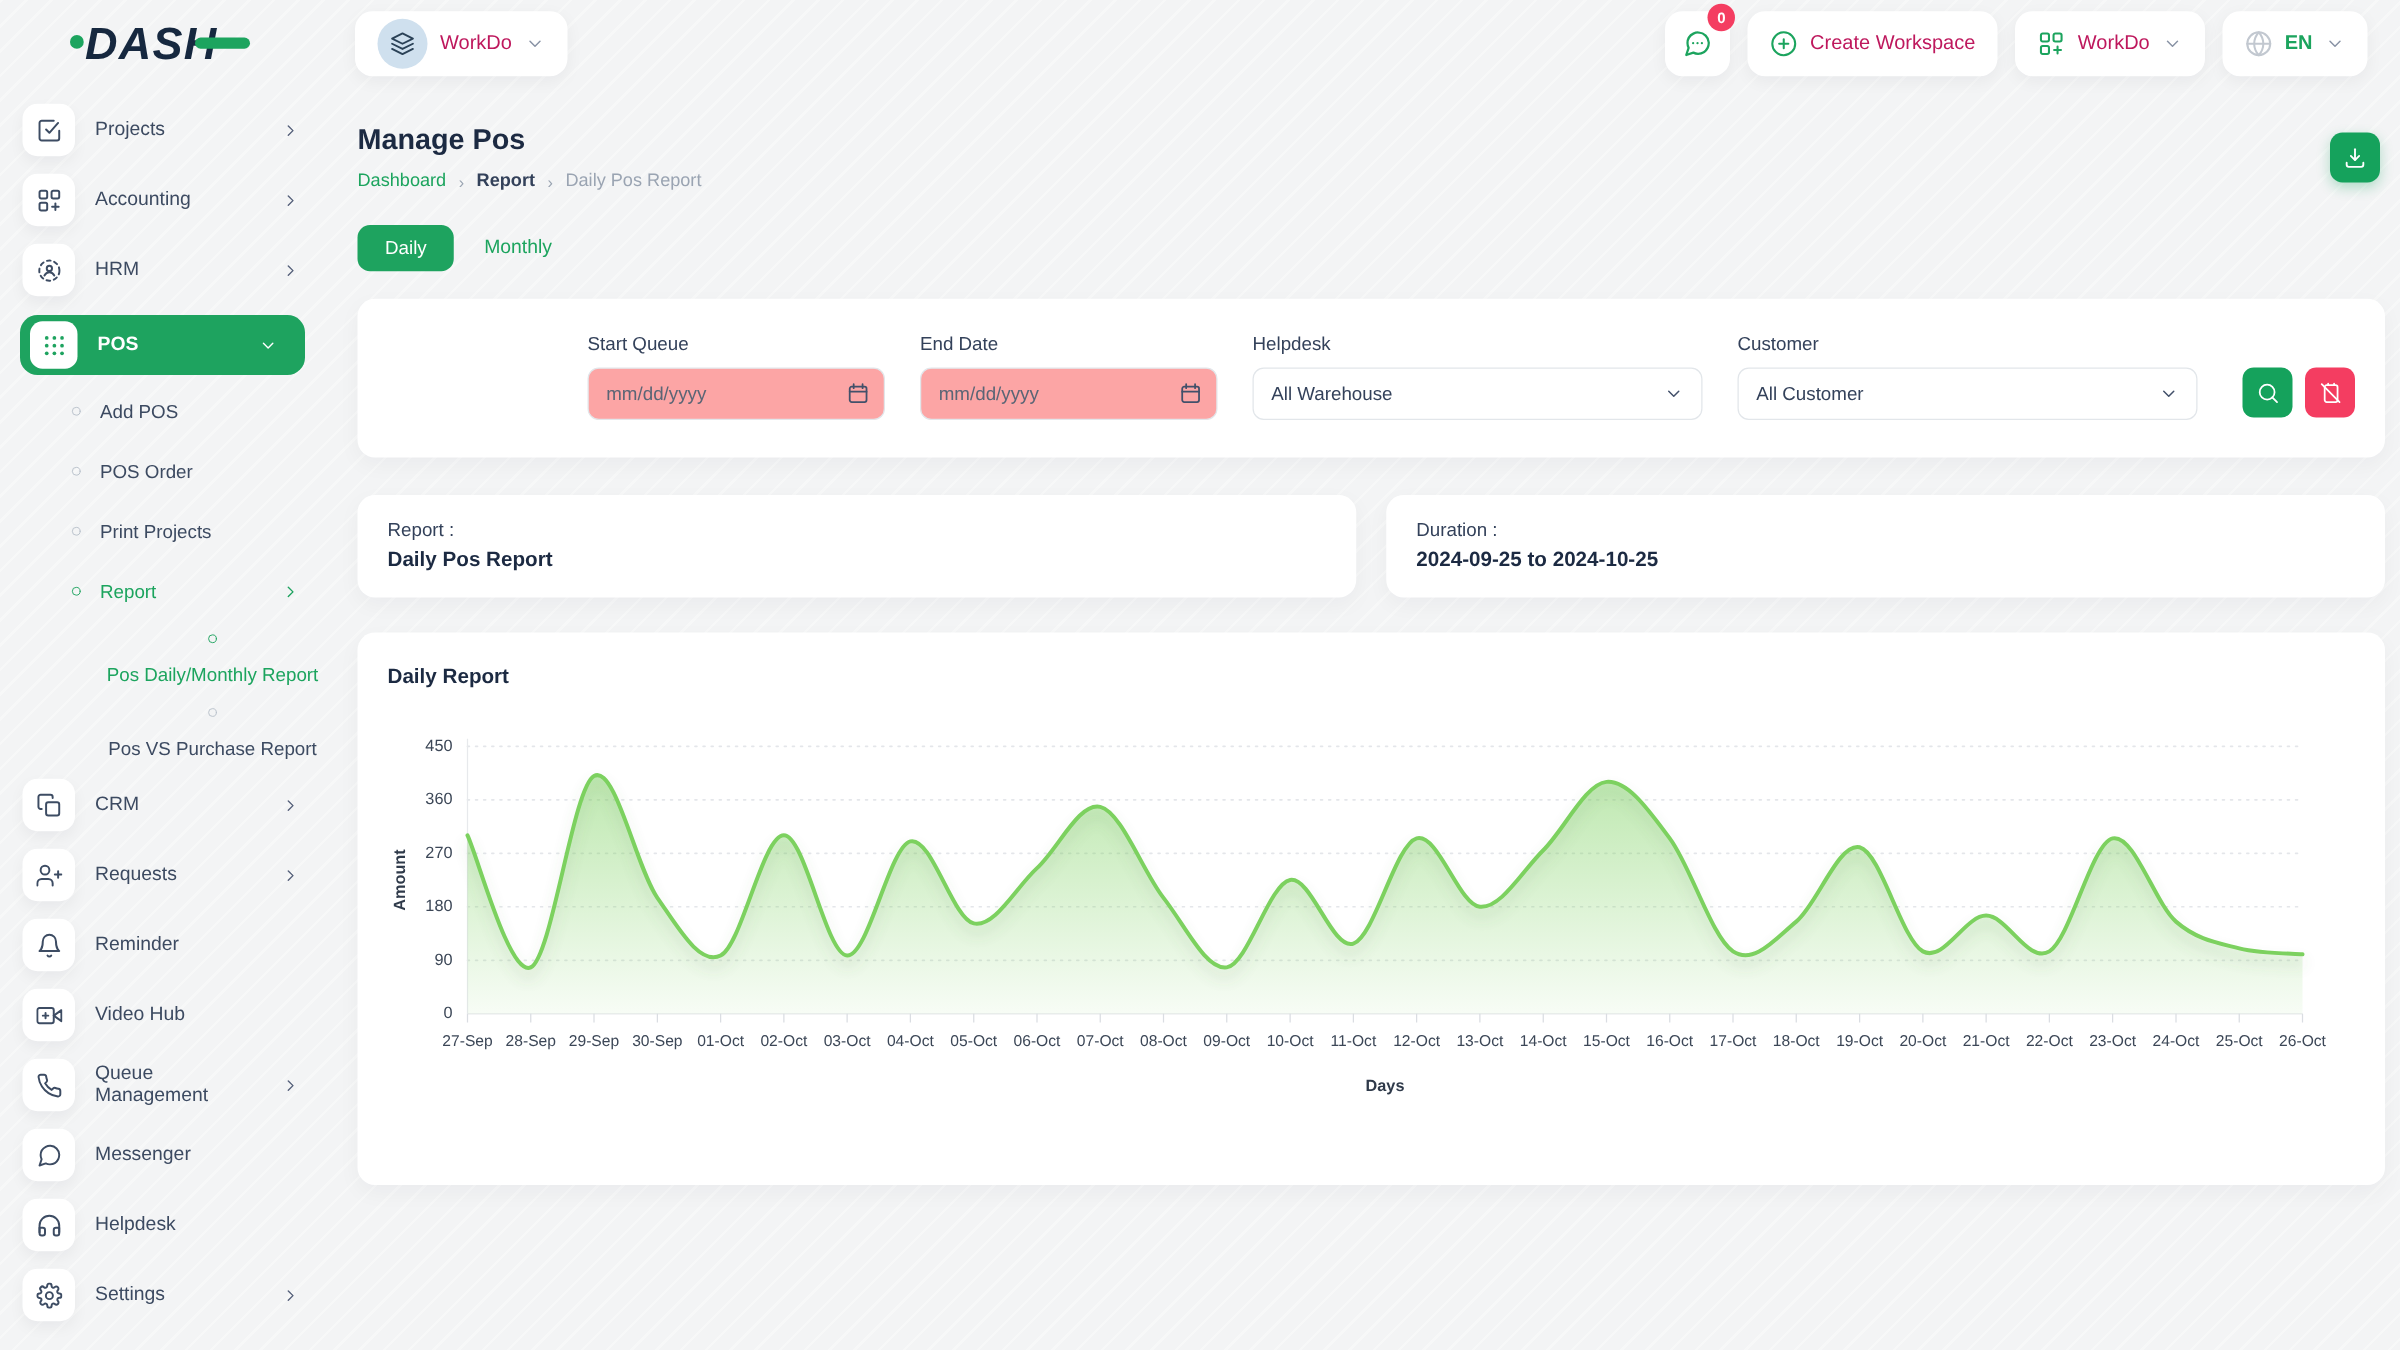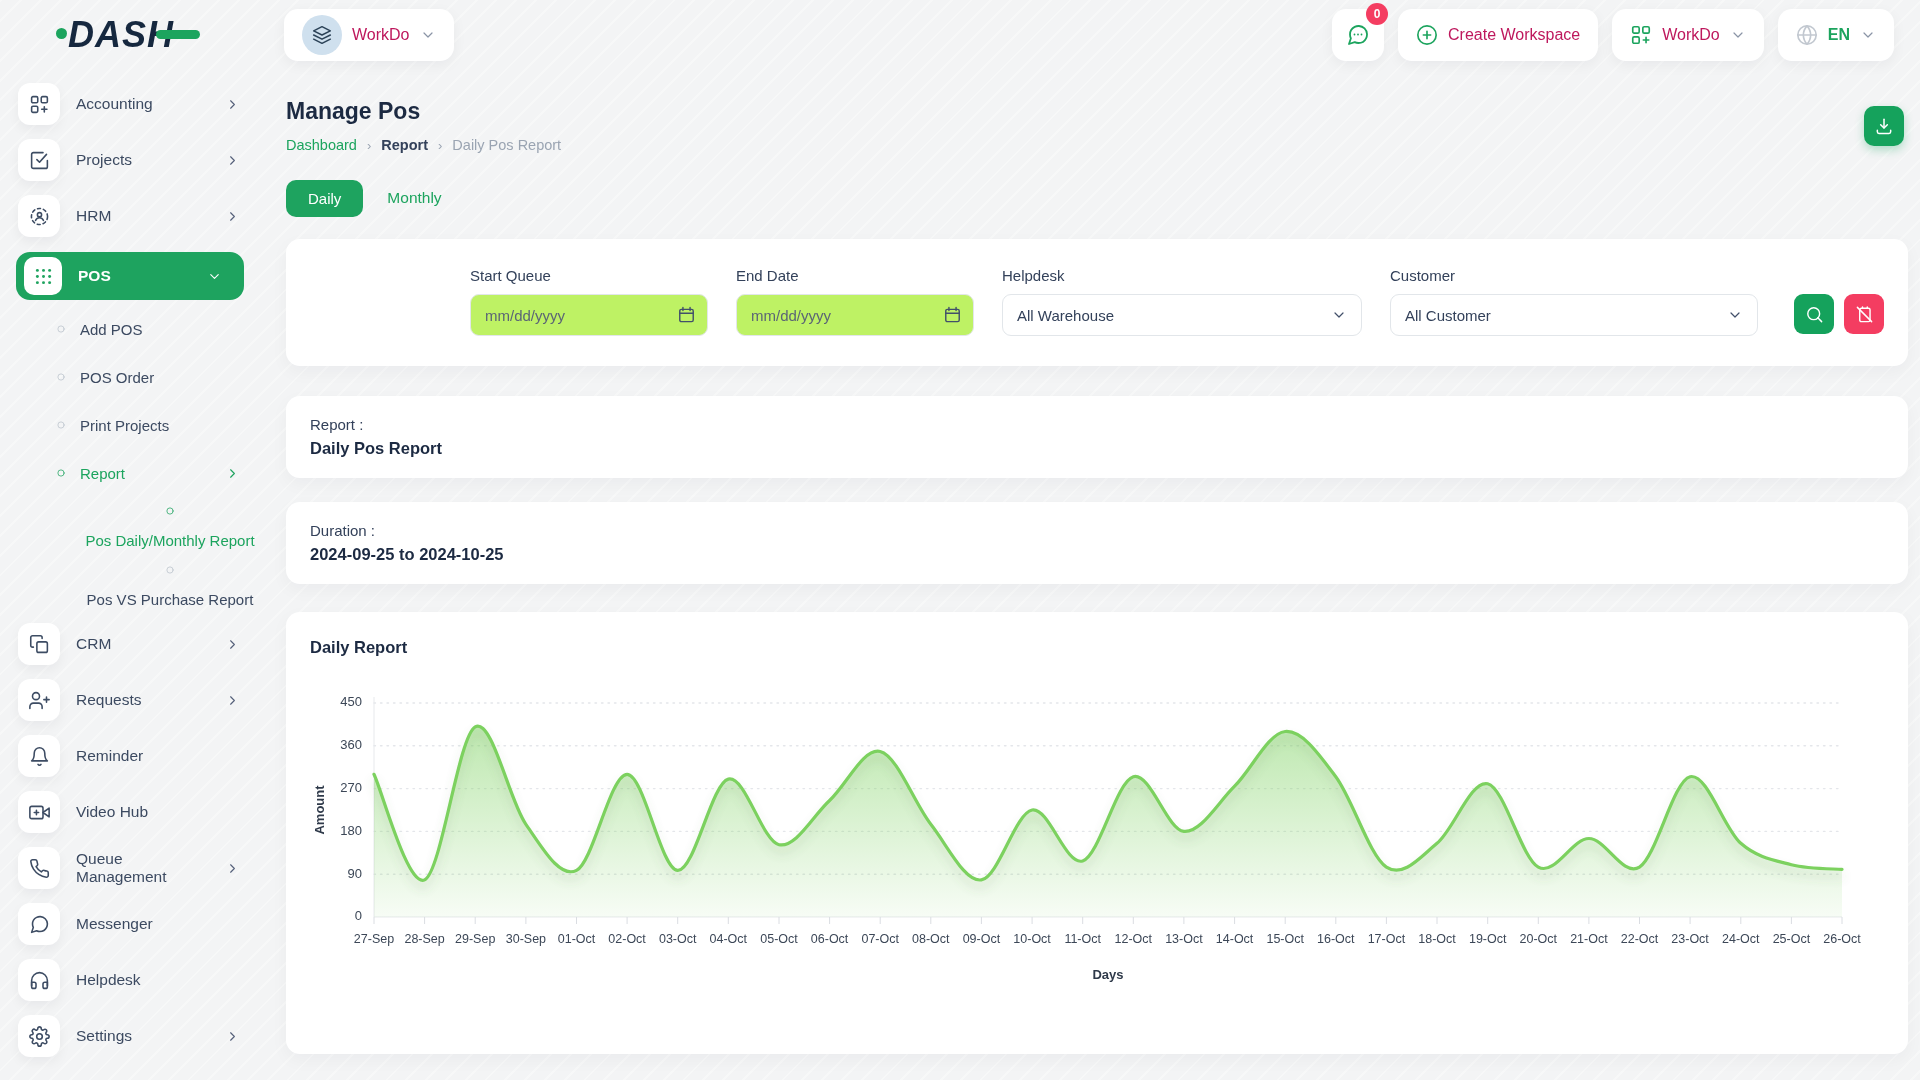--- a/index.html
+++ b/index.html
@@ -53,31 +53,31 @@
   .download-btn { position:absolute; right:4px; top:8px; width:40px; height:40px; border-radius:10px; background:#15a25c; border:none; display:flex; align-items:center; justify-content:center; cursor:pointer; box-shadow:0 4px 10px rgba(21,162,92,.3); }
   .tabs { display:flex; align-items:center; gap:18px; margin-top:26px; }
   .tab-daily { background:#1ea35f; color:#fff; border:none; border-radius:10px; padding:10px 22px; font-size:15px; font-weight:500; cursor:pointer; font-family:inherit; }
   .tab-monthly { background:transparent; color:#1ca45e; border:none; padding:10px 6px; font-size:15.5px; font-weight:500; cursor:pointer; font-family:inherit; }
   .card { background:#fff; border-radius:14px; box-shadow:0 6px 18px rgba(16,24,40,.04); }
   .filter-card { margin-top:22px; padding:28px 24px 30px 24px; display:flex; align-items:flex-end; gap:28px; }
   .filter-spacer { width:132px; flex:0 0 132px; }
   .field { display:flex; flex-direction:column; gap:10px; }
   .field label { font-size:15px; color:#33415a; }
   .date-box { position:relative; }
-  .date-input { width:238px; height:42px; border:1px solid #e2e6ea; border-radius:9px; padding:0 40px 0 14px; font-size:15px; color:#5b6575; font-family:inherit; background:#bef264; outline:none; }
+  .date-input { width:238px; height:42px; border:1px solid #e2e6ea; border-radius:9px; padding:0 40px 0 14px; font-size:15px; color:#5b6575; font-family:inherit; background:#fca5a5; outline:none; }
   .date-input::placeholder { color:#5b6575; }
   .cal-ic { position:absolute; right:12px; top:11px; pointer-events:none; }
   .select-box { height:42px; border:1px solid #e2e6ea; border-radius:9px; background:#fff; display:flex; align-items:center; justify-content:space-between; padding:0 14px; font-size:15px; color:#33415a; cursor:pointer; }
   .select-warehouse { width:360px; }
   .select-customer { width:368px; }
   .filter-actions { display:flex; gap:10px; margin-left:8px; padding-bottom:2px; }
   .sq-btn { width:40px; height:40px; border:none; border-radius:9px; display:flex; align-items:center; justify-content:center; cursor:pointer; }
   .sq-btn.search { background:#15a25c; }
   .sq-btn.reset { background:#f43d61; }
-  .summary-row { display:flex; gap:24px; margin-top:30px;flex-direction:column; }
+  .summary-row { display:flex; gap:24px; margin-top:30px; }
   .summary-card { flex:1; padding:20px 24px; }
   .sum-label { font-size:15px; color:#33415a; }
   .sum-value { font-size:16.5px; font-weight:bold; color:#1c2a42; margin-top:6px; }
   .chart-card { margin-top:28px; padding:26px 24px 20px 24px; height:442px; }
   .chart-title { font-size:16.5px; font-weight:bold; color:#1c2a42; }
   .chart-wrap { margin-top:28px; }
 </style>
 </head>
 <body>
 
@@ -160,39 +160,39 @@
     </div>
   </div>
 </div>
 
 <div class="layout">
 
   <div class="sidebar" id="sidebar">
       <div class="side-item">
         <span class="tile">
           <svg width="21" height="21" viewBox="0 0 24 24" fill="none" stroke="#3d4c63" stroke-width="1.8" stroke-linecap="round" stroke-linejoin="round" style="color:#3d4c63">
+            <path d="M9 11l3 3 8-9"></path>
+            <path d="M21 12v7a2 2 0 0 1-2 2H5a2 2 0 0 1-2-2V5a2 2 0 0 1 2-2h11"></path>
+          </svg>
+        </span>
+        <span class="lbl">Projects</span>
+        <span class="chev"><svg width="15" height="15" viewBox="0 0 24 24" fill="none" stroke="#55607a" stroke-width="1.8" stroke-linecap="round" stroke-linejoin="round" style="color:#55607a">
+            <path d="M9 6l6 6-6 6"></path>
+          </svg></span>
+      </div>
+      <div class="side-item">
+        <span class="tile">
+          <svg width="21" height="21" viewBox="0 0 24 24" fill="none" stroke="#3d4c63" stroke-width="1.8" stroke-linecap="round" stroke-linejoin="round" style="color:#3d4c63">
             <rect x="3" y="3" width="7" height="7" rx="1.5"></rect>
             <rect x="14" y="3" width="7" height="7" rx="1.5"></rect>
             <rect x="3" y="14" width="7" height="7" rx="1.5"></rect>
             <path d="M17.5 14.5v6M14.5 17.5h6"></path>
           </svg>
         </span>
         <span class="lbl">Accounting</span>
-        <span class="chev"><svg width="15" height="15" viewBox="0 0 24 24" fill="none" stroke="#55607a" stroke-width="1.8" stroke-linecap="round" stroke-linejoin="round" style="color:#55607a">
-            <path d="M9 6l6 6-6 6"></path>
-          </svg></span>
-      </div>
-      <div class="side-item">
-        <span class="tile">
-          <svg width="21" height="21" viewBox="0 0 24 24" fill="none" stroke="#3d4c63" stroke-width="1.8" stroke-linecap="round" stroke-linejoin="round" style="color:#3d4c63">
-            <path d="M9 11l3 3 8-9"></path>
-            <path d="M21 12v7a2 2 0 0 1-2 2H5a2 2 0 0 1-2-2V5a2 2 0 0 1 2-2h11"></path>
-          </svg>
-        </span>
-        <span class="lbl">Projects</span>
         <span class="chev"><svg width="15" height="15" viewBox="0 0 24 24" fill="none" stroke="#55607a" stroke-width="1.8" stroke-linecap="round" stroke-linejoin="round" style="color:#55607a">
             <path d="M9 6l6 6-6 6"></path>
           </svg></span>
       </div>
       <div class="side-item">
         <span class="tile">
           <svg width="21" height="21" viewBox="0 0 24 24" fill="none" stroke="#3d4c63" stroke-width="1.8" stroke-linecap="round" stroke-linejoin="round" style="color:#3d4c63">
             <circle cx="12" cy="12" r="9.2" stroke-dasharray="3.4 3.4"></circle>
             <circle cx="12" cy="10" r="2.4"></circle>
             <path d="M7.5 16.5c1-2.1 2.7-3.1 4.5-3.1s3.5 1 4.5 3.1)"></path>

